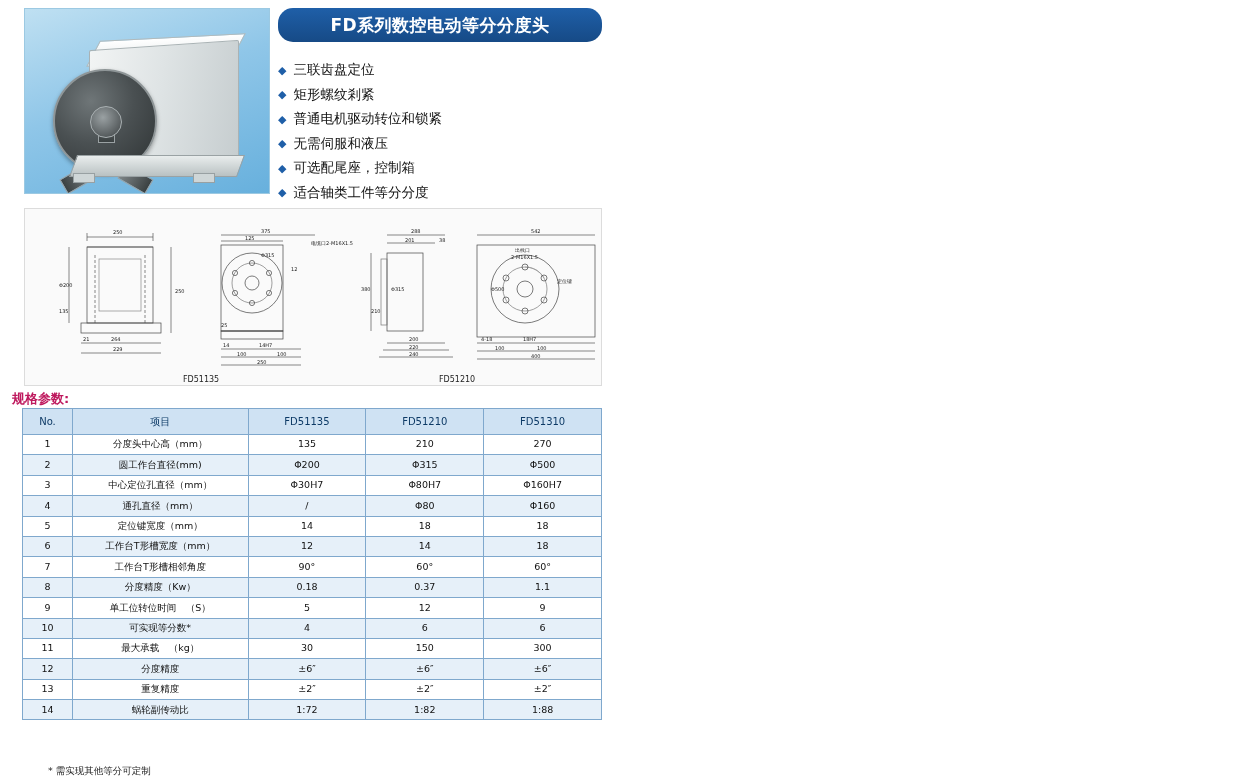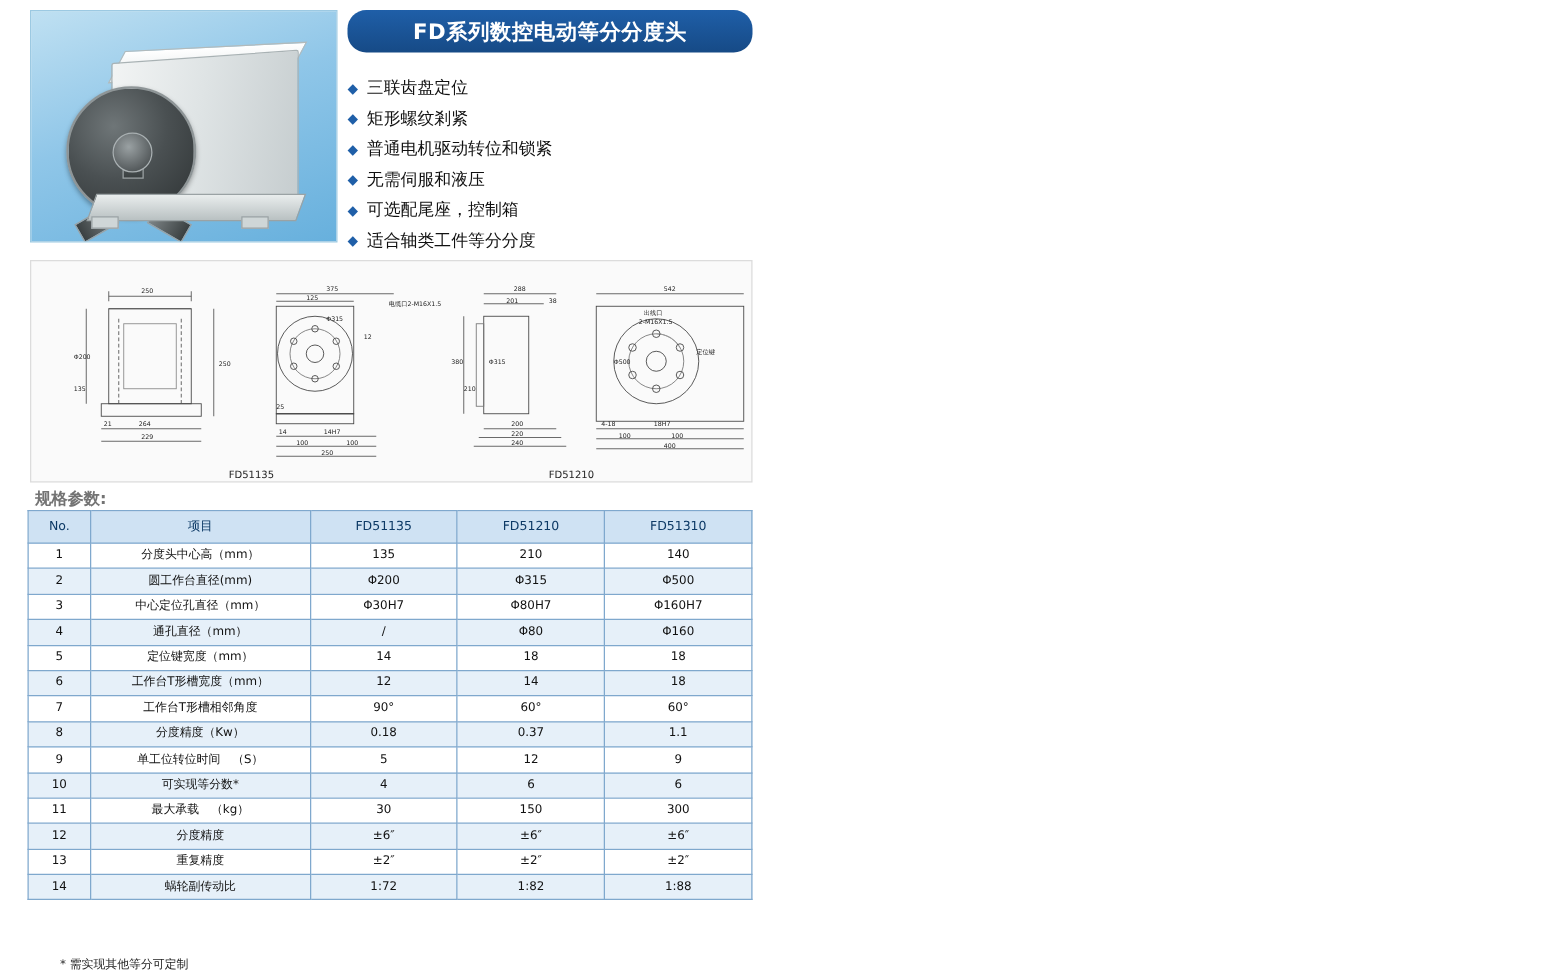--- a/index.html
+++ b/index.html
@@ -130,24 +130,24 @@
   .dwg-caption {
     position: absolute;
     font-size: 8px;
     color: #222;
   }
   .dwg-svg { position: absolute; left: 0; top: 0; }
 
   
   .spec-heading {
     position: absolute;
-    left: 28px; top: 390px;
+    left: 12px; top: 390px;
     font-size: 13px;
     font-weight: bold;
-    color: #737373;
+    color: #be185d;
   }
 
   
   .spec-table-wrap {
     position: absolute;
     left: 22px; top: 408px;
     width: 580px;
   }
   table.spec {
     border-collapse: collapse;
@@ -358,21 +358,21 @@
           <th>FD51210</th>
           <th>FD51310</th>
         </tr>
       </thead>
       <tbody>
         <tr class="odd">
           <td>1</td>
           <td>分度头中心高（mm）</td>
           <td>135</td>
           <td>210</td>
-          <td>140</td>
+          <td>270</td>
         </tr>
         <tr class="even">
           <td>2</td>
           <td>圆工作台直径(mm)</td>
           <td>Φ200</td>
           <td>Φ315</td>
           <td>Φ500</td>
         </tr>
         <tr class="odd">
           <td>3</td>

